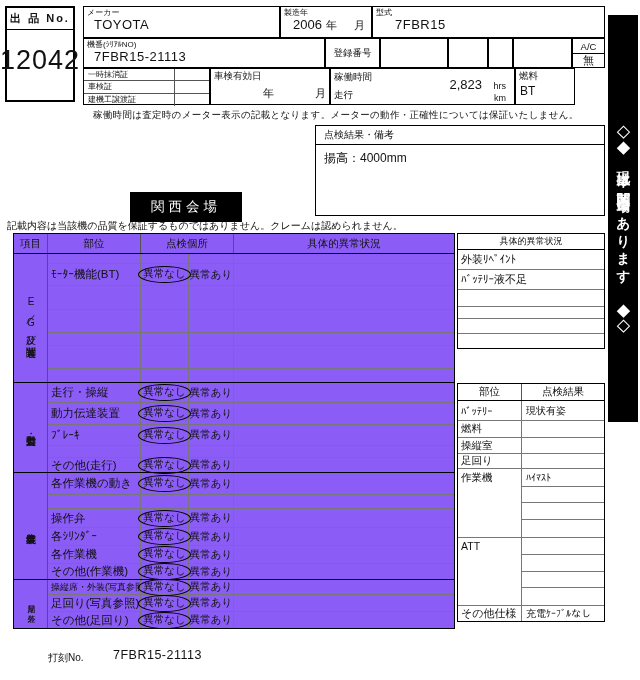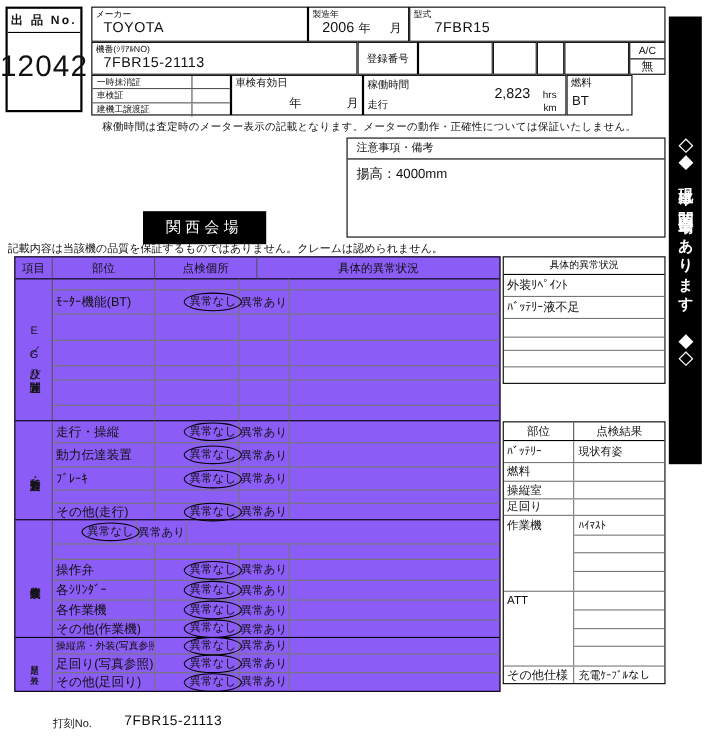--- a/index.html
+++ b/index.html
@@ -50,21 +50,21 @@
   .tgroup { display:flex; border-bottom:1px solid #000; }
   .tgroup:last-child { border-bottom:none; }
   .gl { width:34px; border-right:1px solid #555; display:flex; align-items:center; justify-content:center;
         writing-mode:vertical-rl; text-orientation:upright; font-size:10px; line-height:1; }
   .gl.small { font-size:8px; }
   .grows { flex:1; display:flex; flex-direction:column; }
   .trow { display:flex; }
   .trow:not(:last-child) { border-bottom:1px solid #777; }
   .c-part { width:93px; border-right:1px solid #777; display:flex; align-items:center; padding-left:3px; font-size:11.5px; white-space:nowrap; overflow:hidden; }
   .c-part.tiny { font-size:9px; }
-  .c-ok { width:48px; border-right:1px solid #777; display:flex; align-items:center; justify-content:center;margin-left:29px; }
+  .c-ok { width:48px; border-right:1px solid #777; display:flex; align-items:center; justify-content:center; }
   .c-ng { width:45px; border-right:1px solid #777; display:flex; align-items:center; justify-content:center; font-size:10.5px; white-space:nowrap;font-family:Liberation Mono, monospace; }
   .c-detail { flex:1; }
   .circ { border:1.3px solid #000; border-radius:50%; padding:0px 4px 1px 4px; font-size:10.5px; white-space:nowrap; }
 
   
   .defectsbox { left:457px; top:233px; width:148px; border:1.5px solid #000; position:absolute; }
   .defectsbox .db-head { height:16px; border-bottom:1px solid #000; display:flex; align-items:center; justify-content:center; font-size:9px; }
   .db-row { border-bottom:1px solid #777; font-size:11px; display:flex; align-items:center; padding-left:3px; white-space:nowrap; }
   .db-row:last-child { border-bottom:none; }
 
@@ -159,21 +159,21 @@
 </div>
 
 <div class="cell" style="left:515px;top:68px;width:60px;height:37px;">
   <span class="lbl" style="font-size:9.5px;">燃料</span>
   <div style="font-size:12px;padding:3px 0 0 4px;">BT</div>
 </div>
 
 <div class="abs note" style="left:93px;top:109px;">稼働時間は査定時のメーター表示の記載となります。メーターの動作・正確性については保証いたしません。</div>
 
 <div class="notesbox">
-  <div class="nb-head">注意事項・備考</div>
+  <div class="nb-head">点検結果・備考</div>
   <div class="nb-body">揚高：4000mm</div>
 </div>
 
 <div class="badge">関西会場</div>
 
 <div class="banner">◇◆　現車は関西会場にあります　◆◇</div>
 
 <div class="disclaimer">記載内容は当該機の品質を保証するものではありません。クレームは認められません。</div>
 
 <div class="maintable">
@@ -285,20 +285,21 @@
           </div>
         <div class="c-detail"></div>
       </div>
     </div>
   </div>
 
   <div class="tgroup">
     <div class="gl">作業機装置</div>
     <div class="grows">
       <div class="trow" style="height:22px">
+        <div class="c-part">各作業機の動き</div>
         <div class="c-ok">
             <span class="circ">異常なし</span>
           </div>
         <div class="c-ng">
             <span>異常あり</span>
           </div>
         <div class="c-detail"></div>
       </div>
       <div class="trow" style="height:14px">
           <div class="c-part"></div>

